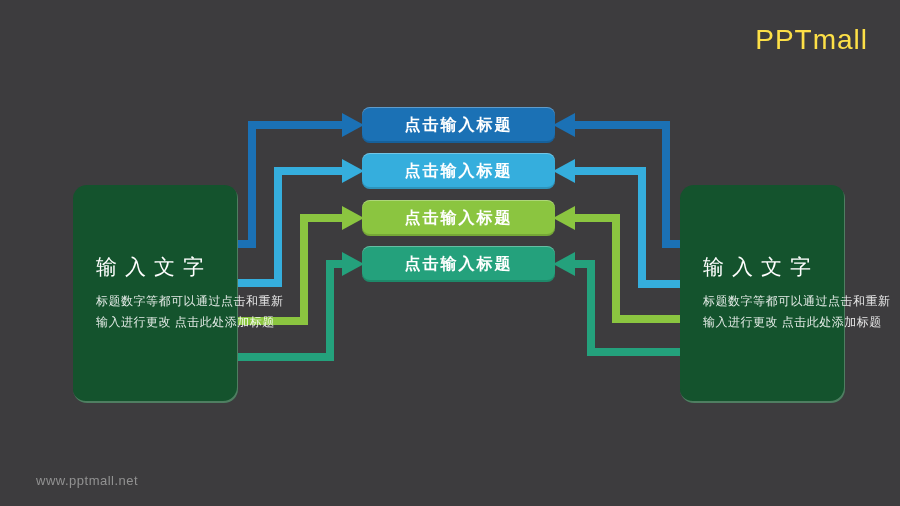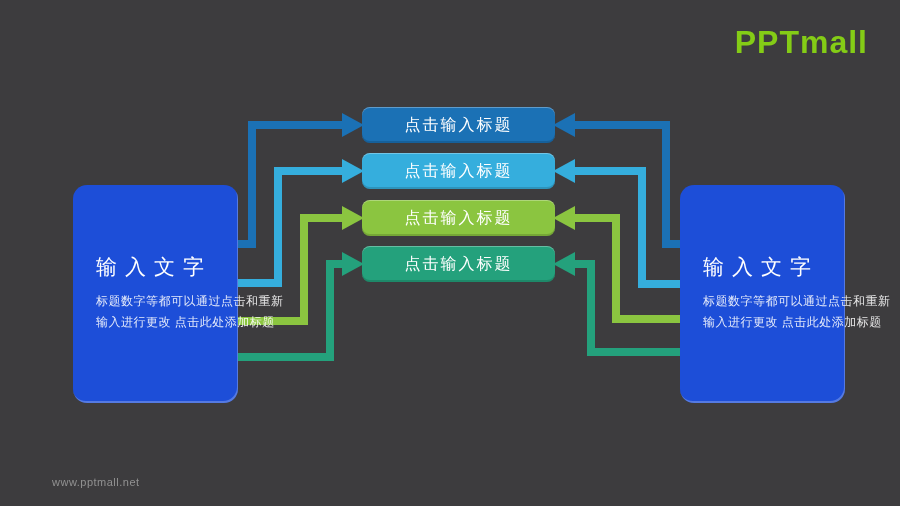--- a/index.html
+++ b/index.html
@@ -6,39 +6,39 @@
   .slide{
     position:relative;
     width:900px;height:506px;
     background:#3D3C3E;
     overflow:hidden;
     font-family:"Liberation Sans","DejaVu Sans",sans-serif;
   }
   
   .logo{
     position:absolute;top:24px;right:32px;
-    font-size:32px;font-weight:700;letter-spacing:1px;
-    color:#84cc16;
+    font-size:28px;font-weight:400;letter-spacing:1px;
+    color:#fde047;
   }
   
   .watermark{
-    position:absolute;left:52px;bottom:18px;
-    font-size:11px;color:#929292;letter-spacing:.5px;
+    position:absolute;left:36px;bottom:18px;
+    font-size:13px;color:#929292;letter-spacing:.5px;
   }
   
   .connectors{position:absolute;left:0;top:0;width:900px;height:506px;}
   .connectors path{fill:none;stroke-width:8px;}
   .c-blue{stroke:#1B71B5;}  .a-blue{fill:#1B71B5;}
   .c-cyan{stroke:#35AEDD;}  .a-cyan{fill:#35AEDD;}
   .c-green{stroke:#8BC540;} .a-green{fill:#8BC540;}
   .c-teal{stroke:#24A17C;}  .a-teal{fill:#24A17C;}
   
   .panel{
     position:absolute;top:185px;width:165px;height:218px;
-    background:#1d4ed8;border-radius:14px;
+    background:#14532d;border-radius:14px;
     box-shadow:inset -1px -2px 0 rgba(255,255,255,.25);
     box-sizing:border-box;
     padding:68px 18px 0 23px;
     color:#fff;
   }
   .panel-left{left:73px;}
   .panel-right{left:680px;}
   .panel-title{
     font-size:21px;letter-spacing:8px;font-weight:400;
     margin:0 0 10px 0;white-space:nowrap;
@@ -46,21 +46,21 @@
   .panel-body{
     font-size:12px;line-height:21px;
     color:rgba(255,255,255,.88);
     letter-spacing:.5px;white-space:nowrap;
   }
   
   .bar{
     position:absolute;left:362px;width:193px;height:36px;
     border-radius:8px;
     display:flex;align-items:center;justify-content:center;
-    color:#fff;font-size:16px;letter-spacing:2px;font-weight:400;
+    color:#fff;font-size:16px;letter-spacing:2px;font-weight:700;
     box-shadow:inset 0 1px 0 rgba(255,255,255,.3), inset 0 -2px 0 rgba(0,0,0,.15);
   }
   .bar1{top:107px;background:#1B71B5;}
   .bar2{top:153px;background:#35AEDD;}
   .bar3{top:200px;background:#8BC540;}
   .bar4{top:246px;background:#24A17C;}
 </style>
 </head>
 <body>
 

